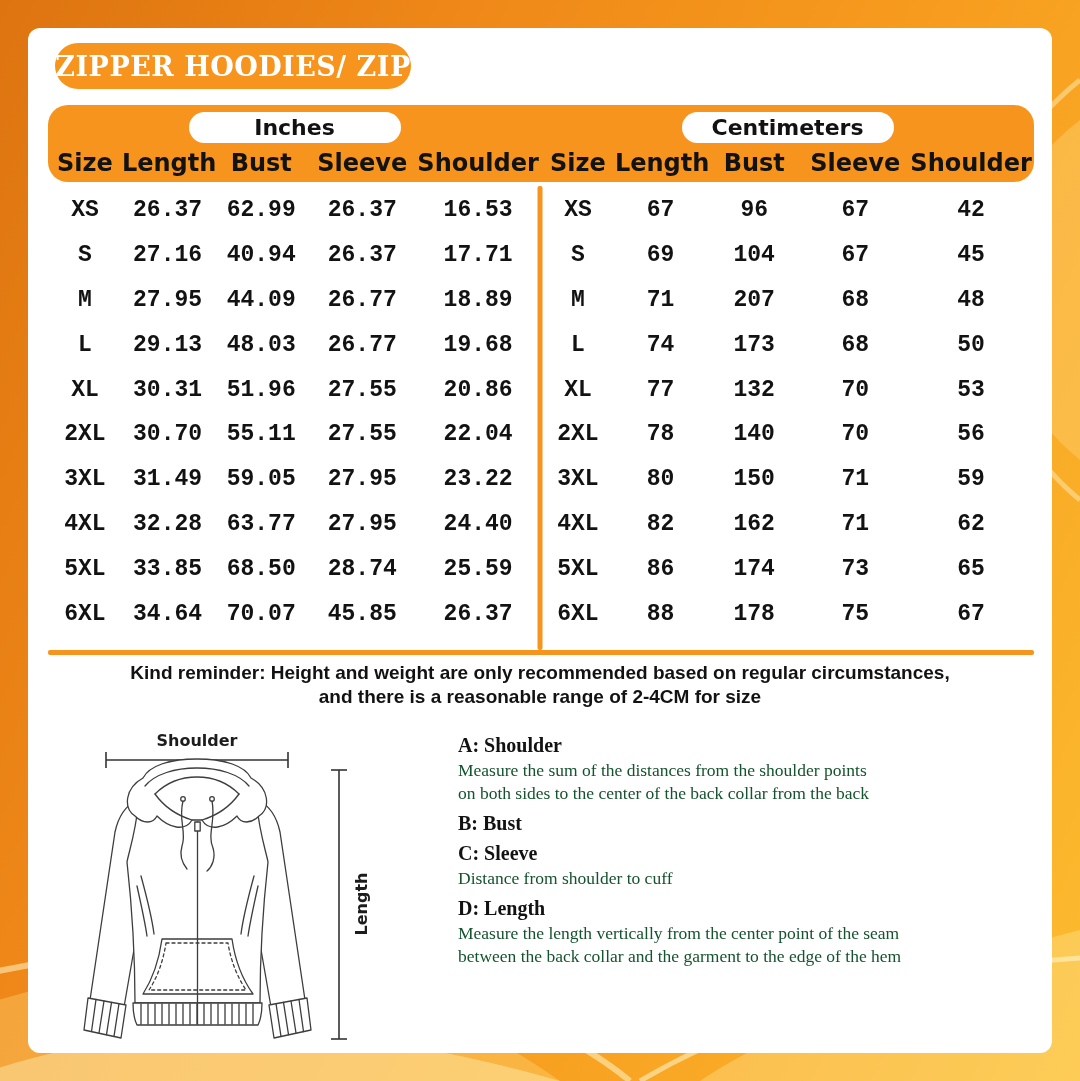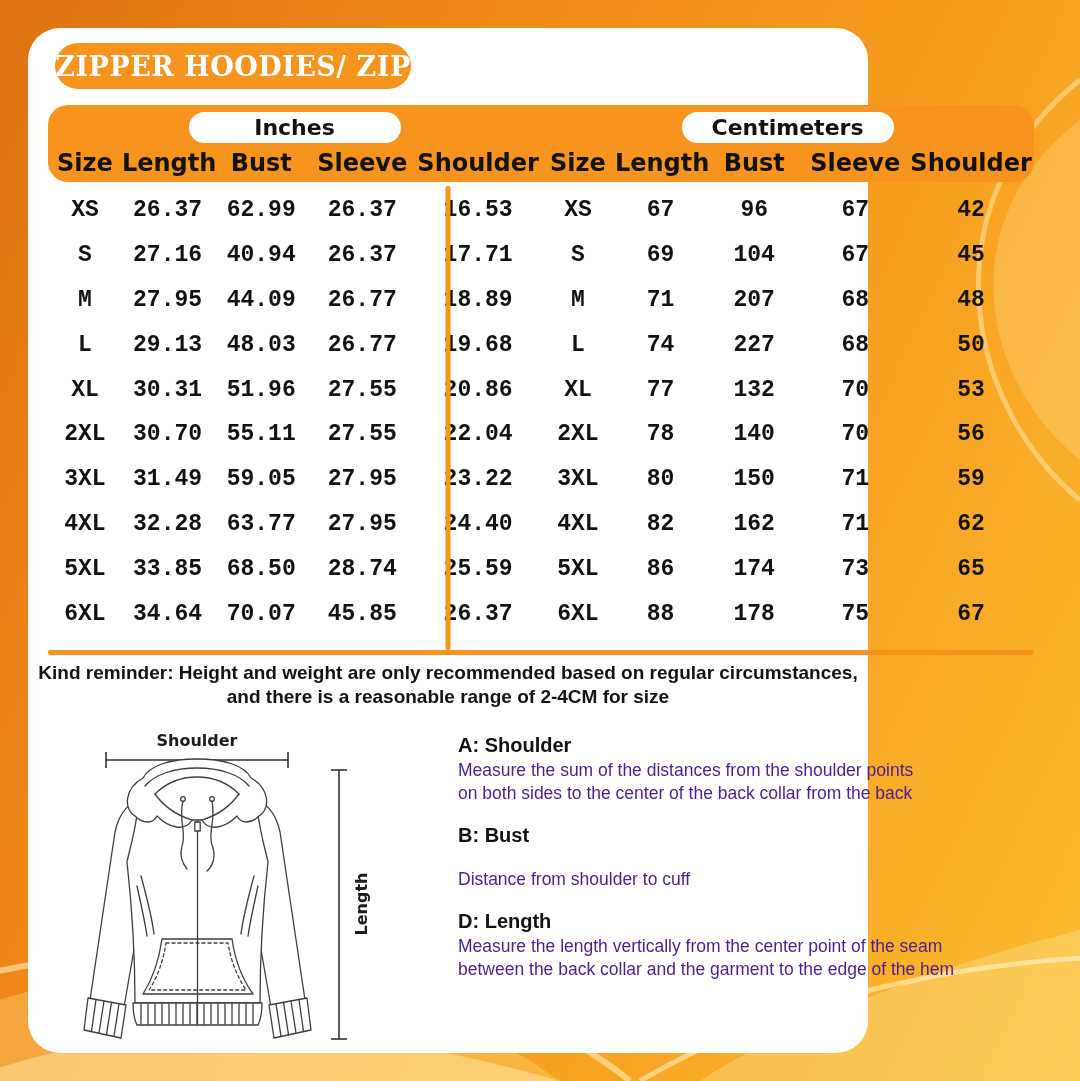--- a/index.html
+++ b/index.html
@@ -5,22 +5,22 @@
   :root { --accent:#f7941d; --ink:#121212; }
   * { box-sizing:border-box; }
   html,body { margin:0; padding:0; }
   body {
     width:1080px; height:1081px; position:relative; overflow:hidden;
     font-family:"DejaVu Sans", sans-serif; color:var(--ink);
     background:linear-gradient(115deg,#dd7410 0%,#ef8818 30%,#f79c1e 60%,#fcbc30 100%);
   }
   .bg { position:absolute; left:0; top:0; }
   .card {
-    position:absolute; left:28px; top:28px; width:840px; height:1025px;
-    background:#ffffff; border-radius:32px;
+    position:absolute; left:28px; top:28px; width:1024px; height:1025px;
+    background:#ffffff; border-radius:12px;
   }
   .title-pill {
     position:absolute; left:27px; top:15px; width:356px; height:46px;
     background:var(--accent); border-radius:23px; color:#ffffff;
     font-family:"DejaVu Serif", serif; font-weight:bold; font-size:27px;
     display:flex; align-items:center; justify-content:center; letter-spacing:.5px;
   }
   .header-bar {
     position:absolute; left:20px; top:77px; width:986px; height:77px;
     background:var(--accent); border-radius:20px; display:flex;
@@ -54,25 +54,25 @@
     background:var(--accent); border-radius:2px;
   }
   .reminder {
     position:absolute; left:0; right:0; top:633px; text-align:center;
     font-family:"Liberation Sans", sans-serif; font-weight:bold;
     font-size:19px; line-height:1.25;
   }
   .diagram { position:absolute; left:47px; top:698px; width:340px; height:322px; }
   .instructions {
     position:absolute; left:430px; top:706px; width:578px;
-    font-family:Liberation Sans, sans-serif;
-    display:flex; flex-direction:column; gap:19px;
+    font-family:Liberation Serif, serif;
+    display:flex; flex-direction:column; gap:7px;
   }
   .instr-h { font-size:20px; font-weight:bold; }
-  .instr-b { font-size:17.5px; line-height:1.32; color:#4c1d95; white-space:pre-line; margin-top:2px; }
+  .instr-b { font-size:17.5px; line-height:1.32; color:#14532d; white-space:pre-line; margin-top:2px; }
   svg text { fill:#1c1c1c; }
 </style>
 </head>
 <body>
 
 <svg class="bg" width="1080" height="1081" viewBox="0 0 1080 1081" aria-hidden="true">
   <path d="M -60,1020 C 200,920 420,980 560,1081 L -60,1081 Z" fill="rgba(255,220,130,0.35)"></path>
   <path d="M -40,1081 C 180,1000 380,1030 560,1081 Z" fill="rgba(255,240,180,0.45)"></path>
   <path d="M 1080,120 C 950,220 980,380 1080,460 Z" fill="rgba(255,230,150,0.3)"></path>
   <path d="M 1080,930 C 900,975 760,1040 700,1081 L 1080,1081 Z" fill="rgba(255,235,160,0.35)"></path>
@@ -199,21 +199,21 @@
         <div class="trow">
           <span>M</span>
           <span>71</span>
           <span>207</span>
           <span>68</span>
           <span>48</span>
         </div>
         <div class="trow">
           <span>L</span>
           <span>74</span>
-          <span>227</span>
+          <span>173</span>
           <span>68</span>
           <span>50</span>
         </div>
         <div class="trow">
           <span>XL</span>
           <span>77</span>
           <span>132</span>
           <span>70</span>
           <span>53</span>
         </div>
@@ -318,20 +318,21 @@
   <div class="instructions">
       <div class="instr">
         <div class="instr-h">A: Shoulder</div>
         <div class="instr-b">Measure the sum of the distances from the shoulder points
 on both sides to the center of the back collar from the back</div>
       </div>
       <div class="instr">
         <div class="instr-h">B: Bust</div>
       </div>
       <div class="instr">
+        <div class="instr-h">C: Sleeve</div>
         <div class="instr-b">Distance from shoulder to cuff</div>
       </div>
       <div class="instr">
         <div class="instr-h">D: Length</div>
         <div class="instr-b">Measure the length vertically from the center point of the seam
 between the back collar and the garment to the edge of the hem</div>
       </div>
     </div>
 
 </div>

